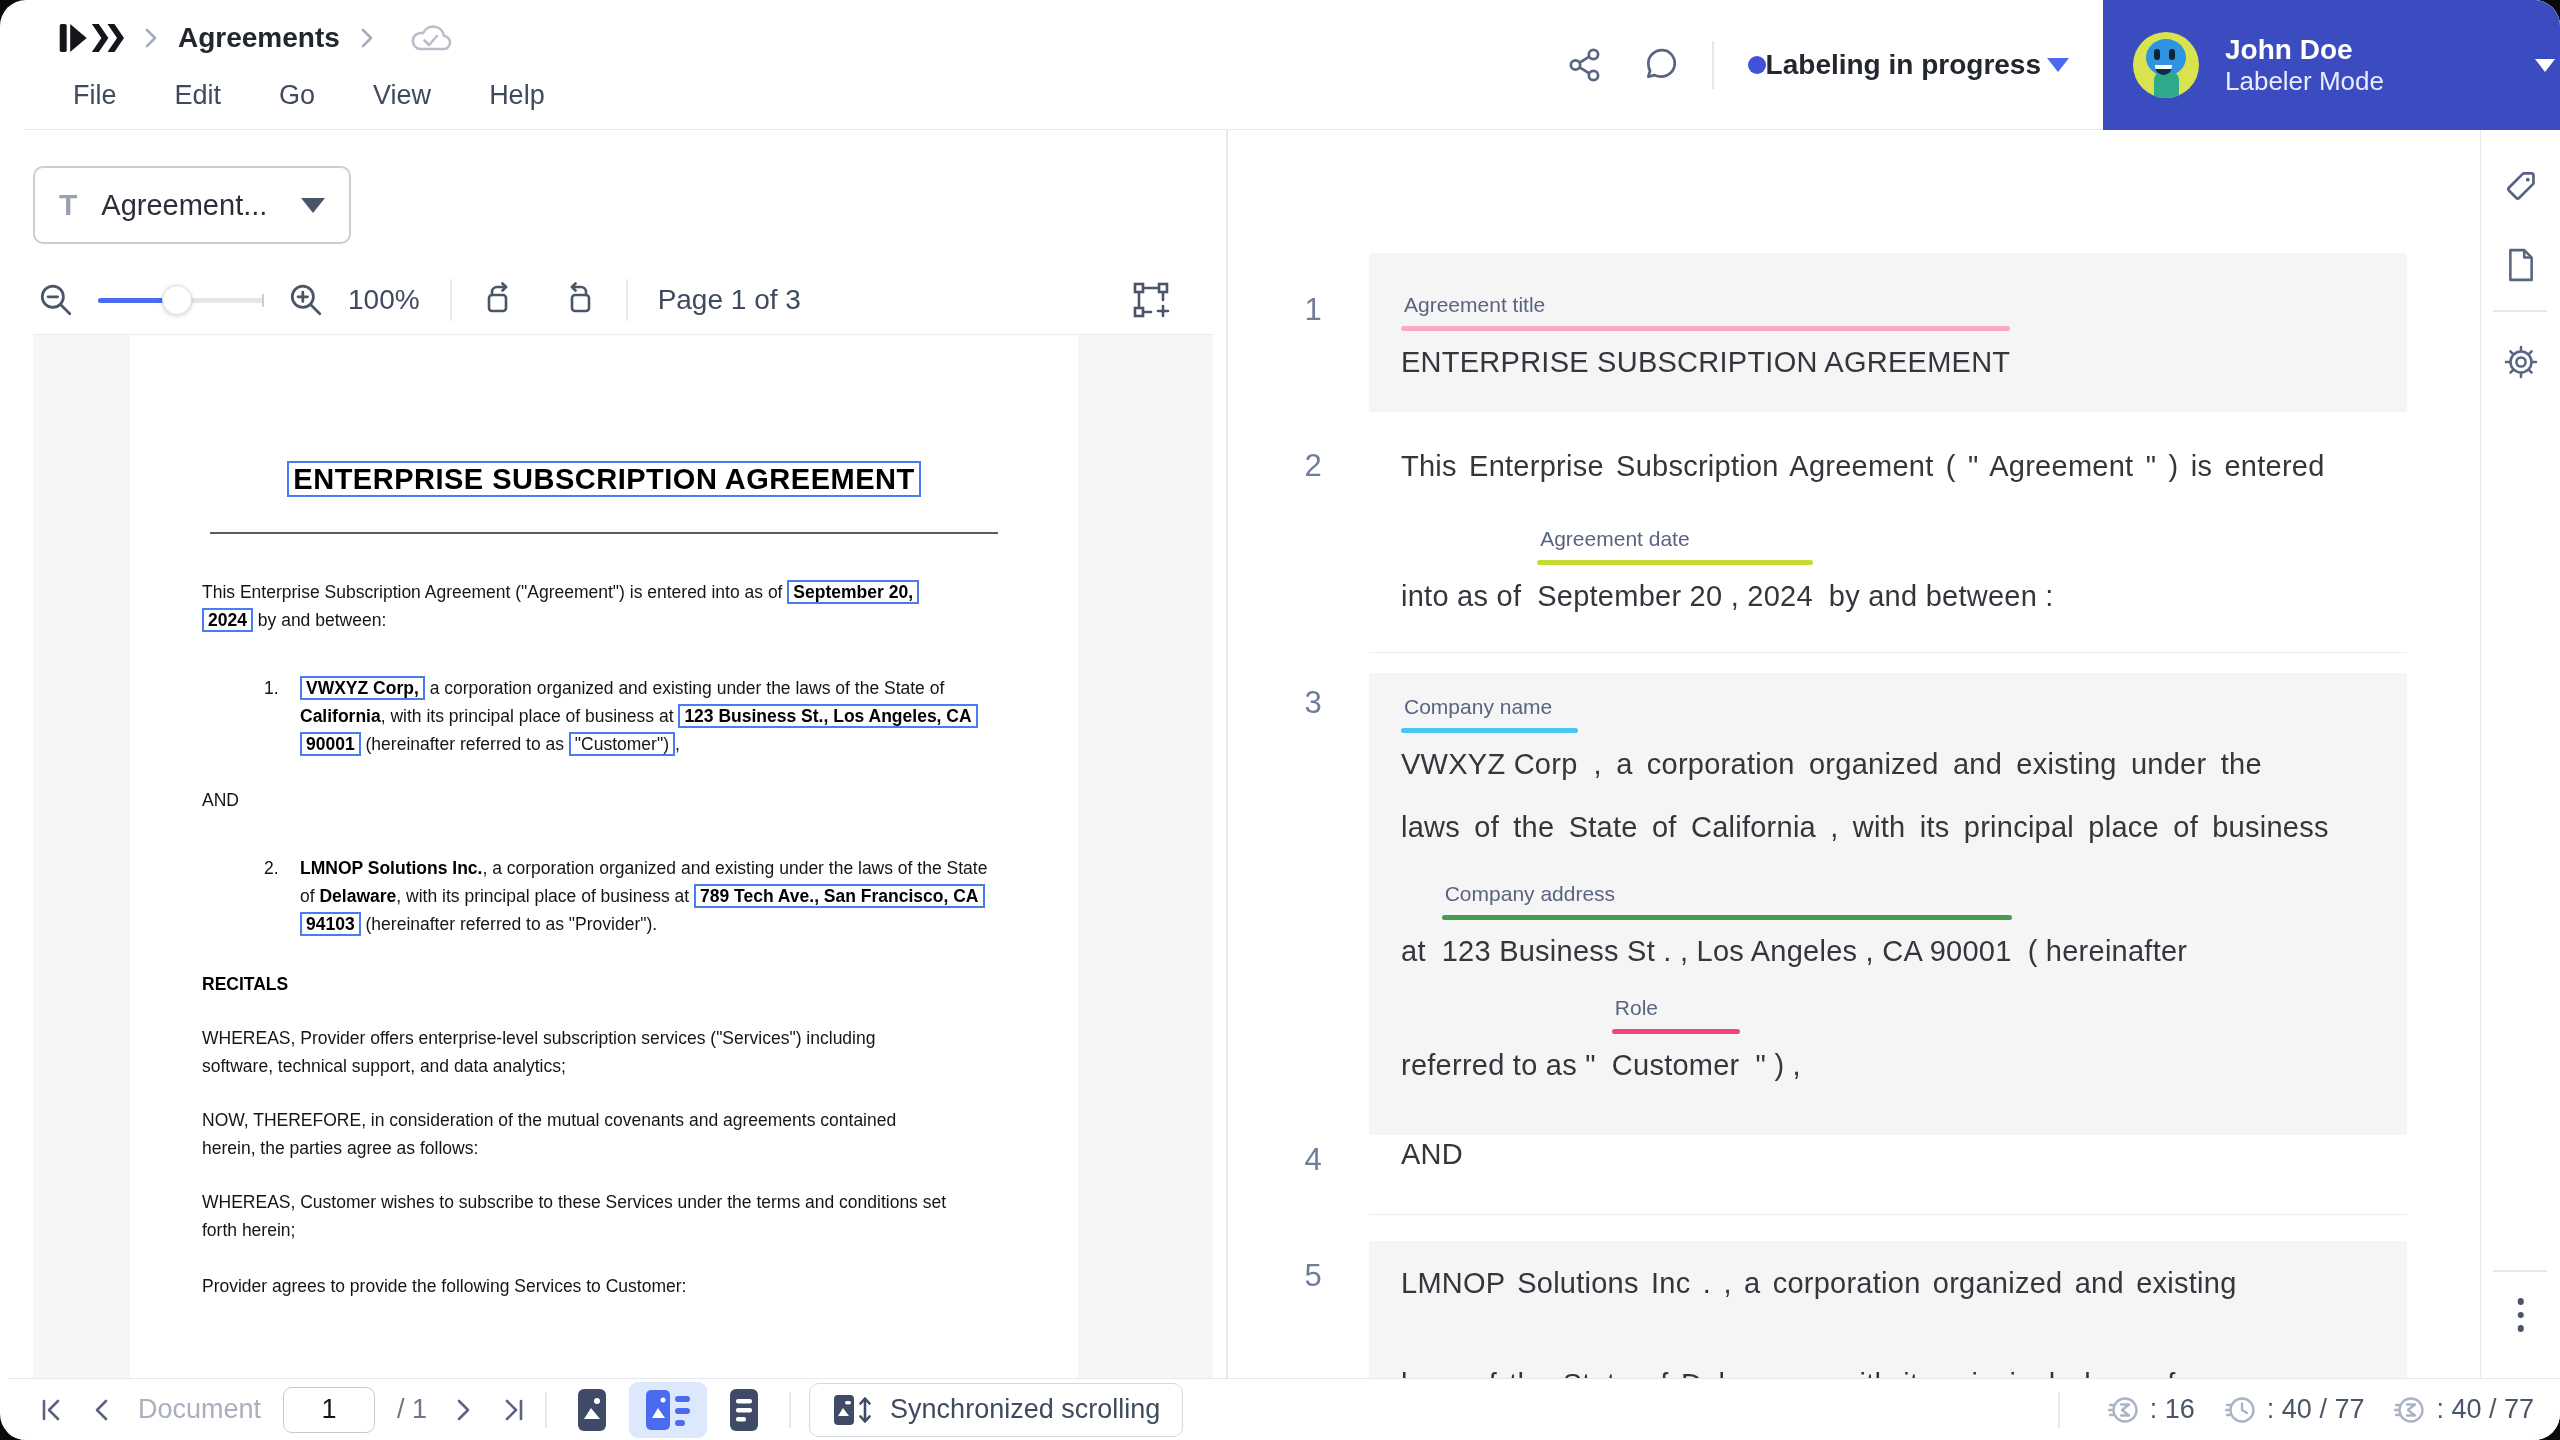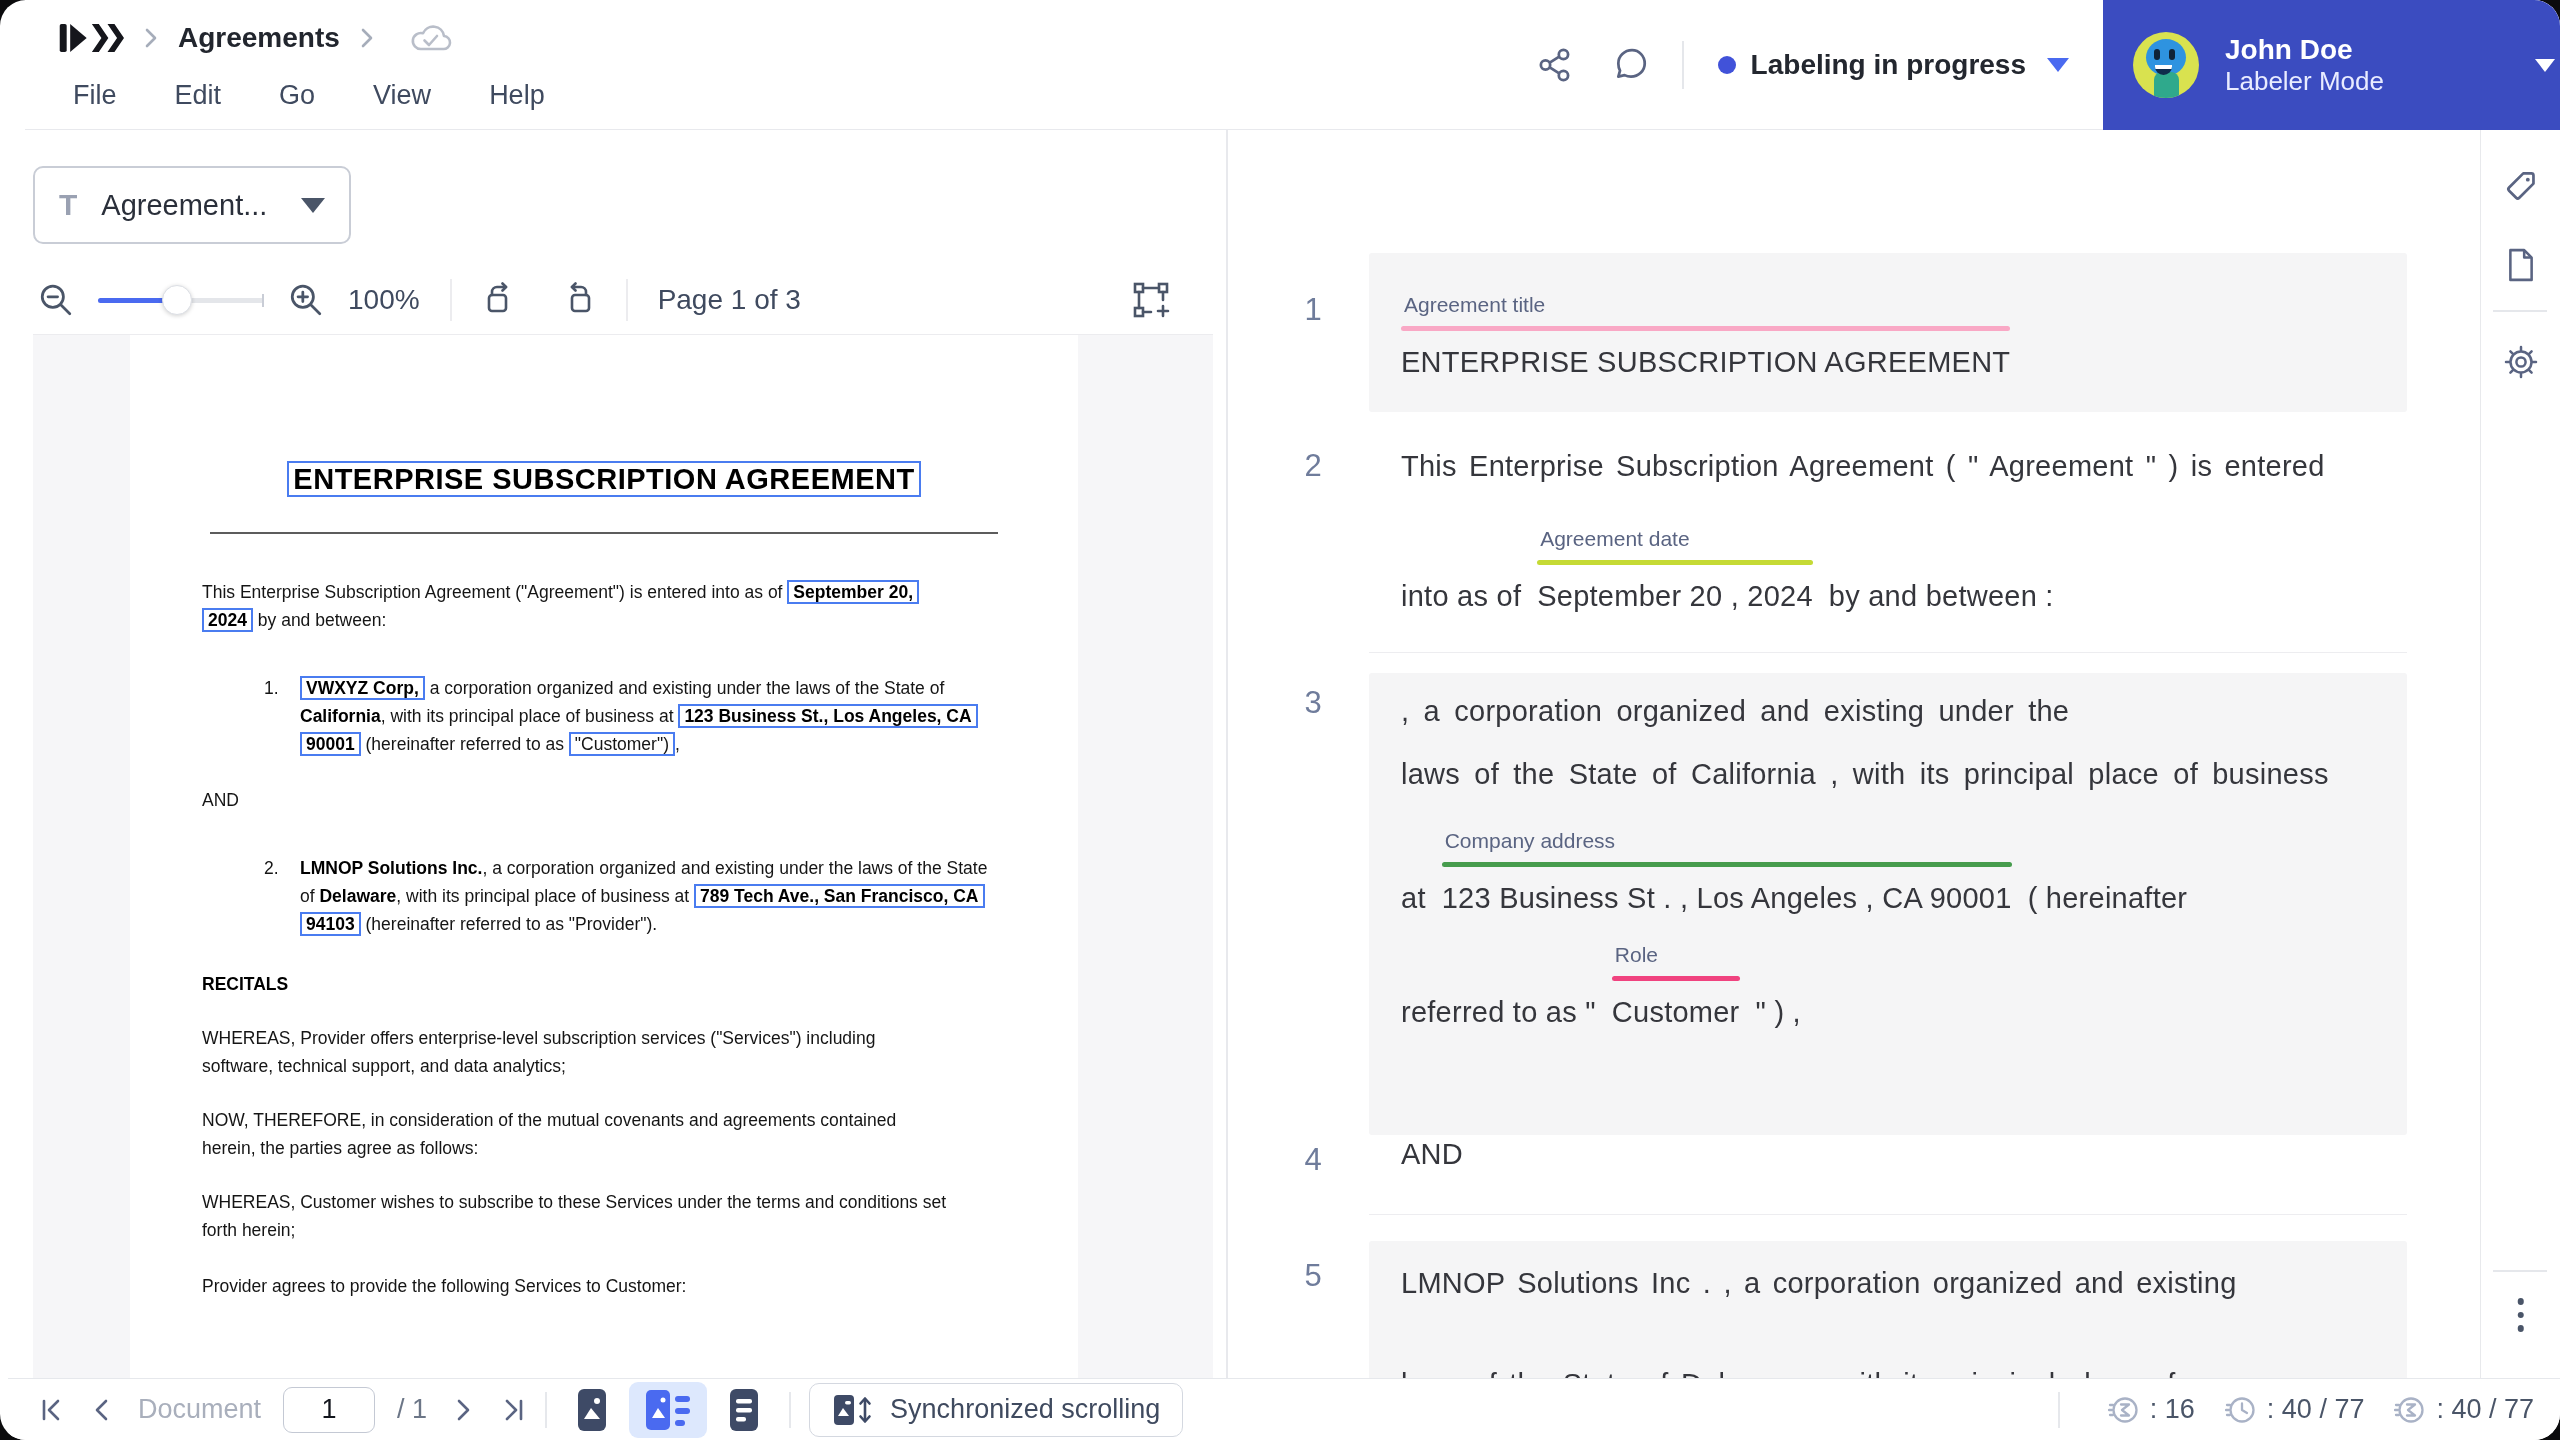--- a/index.html
+++ b/index.html
@@ -151,21 +151,21 @@
           <path d="M13 15.8 L22 10 M13 20.2 L22 26"></path>
         </g>
           </svg>
       </span>
       <span class="icon-btn" style="margin-right:32px;">
         <svg width="38" height="38" viewBox="0 0 36 36">
             <path d="M31 16.5 C31 23.4 25.2 29 18 29 c-2.2 0-4.3-.5-6.1-1.4 L6 29 l1.6-5.6 C6.6 21.4 6 19 6 16.5 6 9.6 11.8 4 19 4 c6.8 0 12 5.6 12 12.5z" fill="none" stroke="#5a6482" stroke-width="2.6" stroke-linejoin="round"></path>
           </svg>
       </span>
       <span class="vdiv"></span>
-      <div style="display:flex;align-items:center;gap:15px;margin:0 0 0 34px;">
+      <div style="display:flex;align-items:center;margin:0 0 0 34px;">
         <span class="status-dot"></span>
         <span class="status-text">Labeling in progress</span>
         <span class="caret-blue" style="margin-left:6px;"></span>
       </div>
       <div class="user-panel">
         <div class="avatar">
           <div class="av-head"></div>
           <div class="av-body"></div>
           <div class="av-eye" style="left:21px;"></div>
           <div class="av-eye" style="left:36px;"></div>
@@ -329,20 +329,25 @@
           <span class="lab-bar lime"></span>
           <span class="lab-text">September 20 , 2024</span>
         </span>
         <span class="rtext">by and between :</span>
       </div>
     </div>
 
     <span class="row-num" style="top:555px;">3</span>
     <div class="rcard" style="top:543px;height:462px;padding:22px 32px 0 32px;">
       <div class="pline">
+        <span class="lab-span">
+          <span class="lab-name">Company name</span>
+          <span class="lab-bar cyan"></span>
+          <span class="lab-text">VWXYZ Corp</span>
+        </span>
         <span class="rtext ws">, a corporation organized and existing under the</span>
       </div>
       <div class="rtext ws" style="margin-top:30px;">laws of the State of California , with its principal place of business</div>
       <div class="pline" style="margin-top:38px;">
         <span class="rtext">at</span>
         <span class="lab-span">
           <span class="lab-name">Company address</span>
           <span class="lab-bar green"></span>
           <span class="lab-text">123 Business St . , Los Angeles , CA 90001</span>
         </span>

